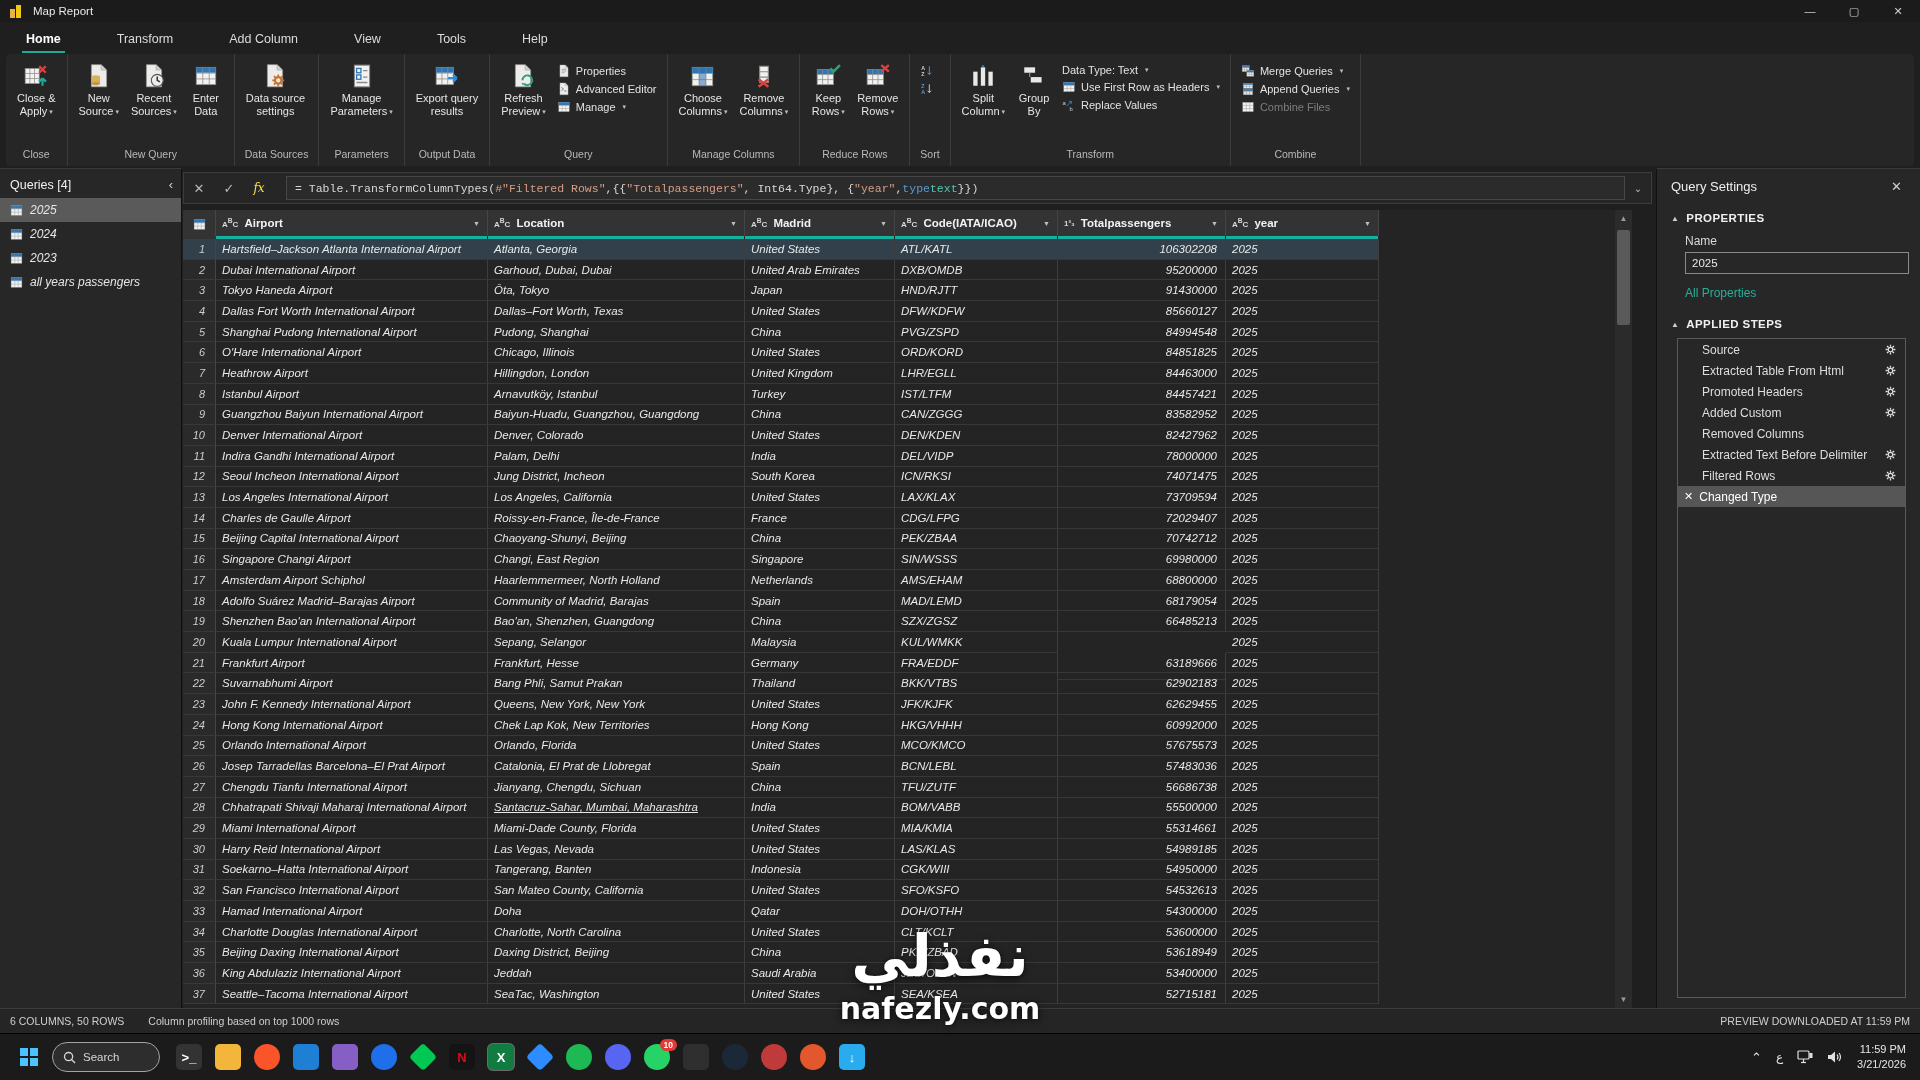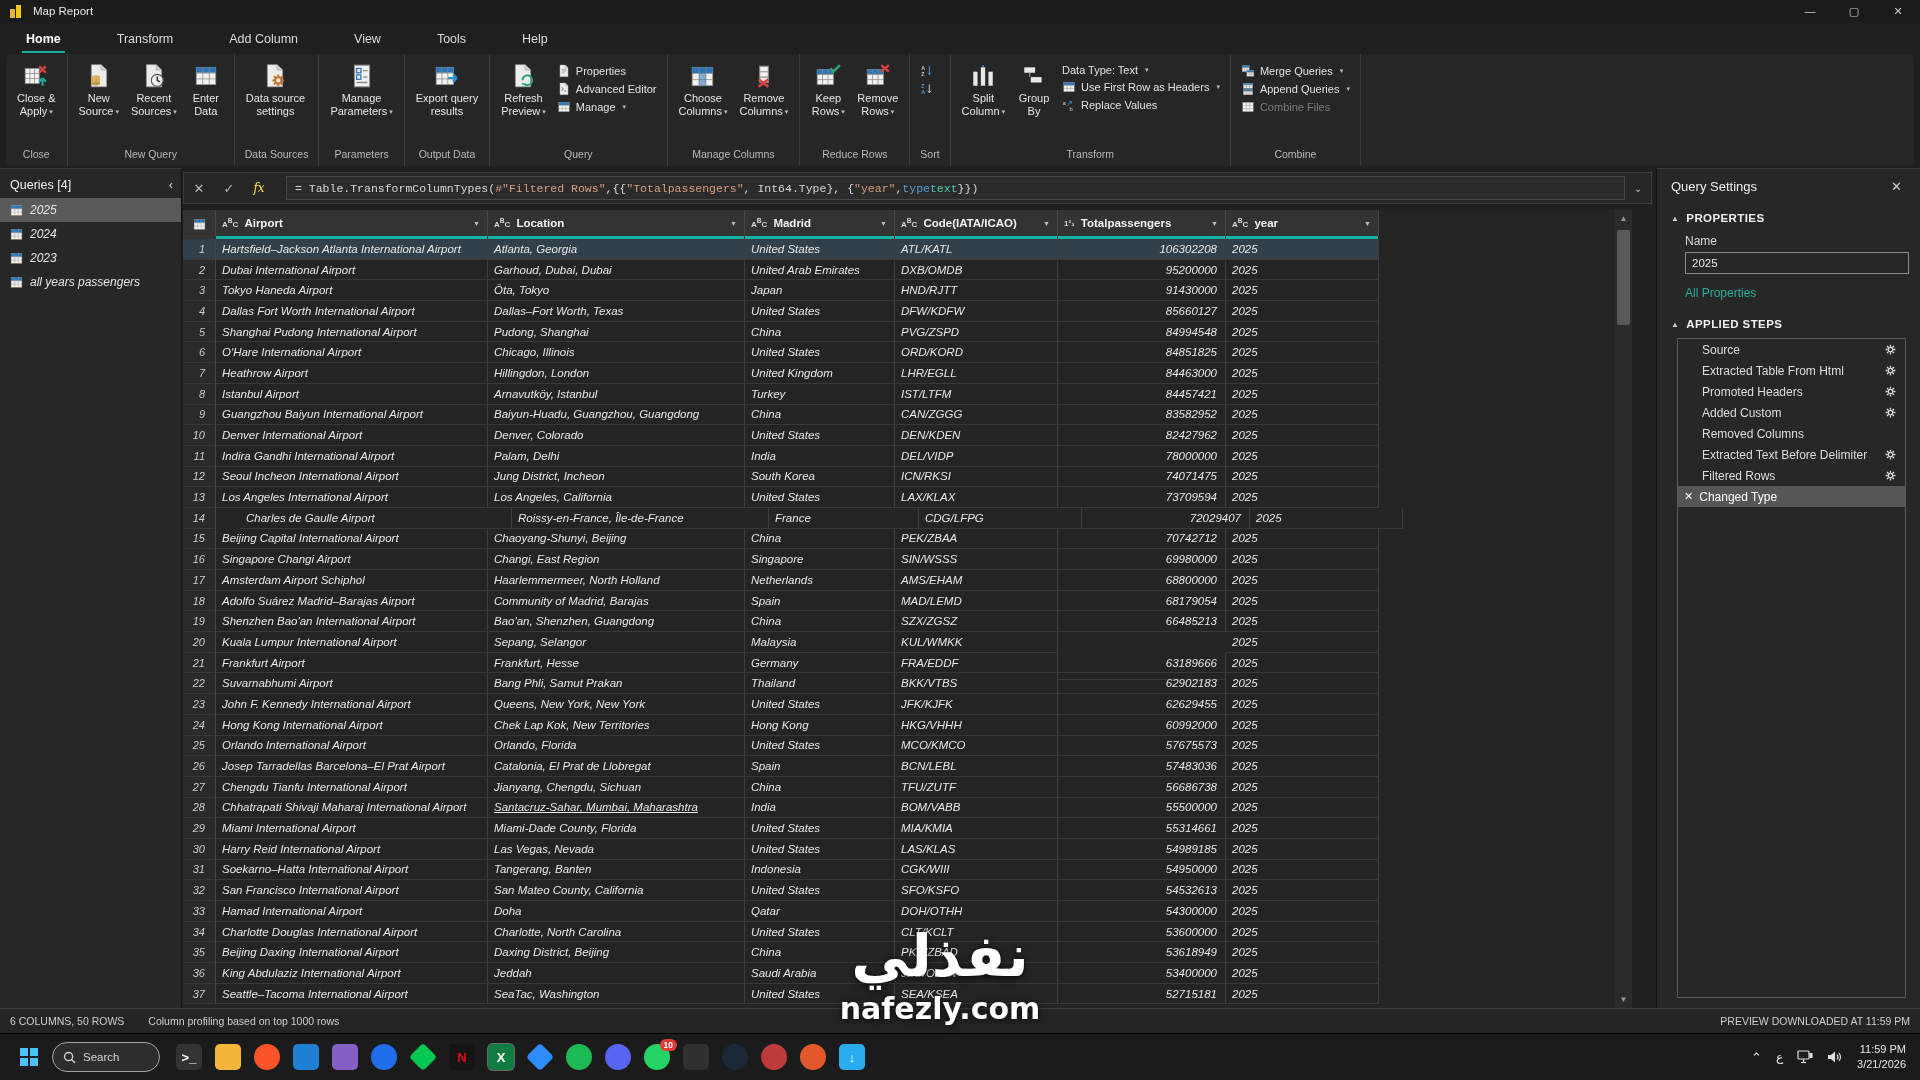--- a/index.html
+++ b/index.html
@@ -735,21 +735,21 @@
           <div class="rownum" style="width: 33px;">13</div>
           <div class="tcell" style="width: 272px;">Los Angeles International Airport</div>
           <div class="tcell" style="width: 257px;">Los Angeles, California</div>
           <div class="tcell" style="width: 150px;">United States</div>
           <div class="tcell" style="width: 163px;">LAX/KLAX</div>
           <div class="tcell num" style="width: 168px;">73709594</div>
           <div class="tcell" style="width: 153px;">2025</div>
         </div>
         <div class="trow">
           <div class="rownum" style="width: 33px;">14</div>
-          <div class="tcell" style="width: 272px; margin-left: 24px;">Charles de Gaulle Airport</div>
+          <div class="tcell" style="width: 272px;">Charles de Gaulle Airport</div>
           <div class="tcell" style="width: 257px;">Roissy-en-France, Île-de-France</div>
           <div class="tcell" style="width: 150px;">France</div>
           <div class="tcell" style="width: 163px;">CDG/LFPG</div>
           <div class="tcell num" style="width: 168px;">72029407</div>
           <div class="tcell" style="width: 153px;">2025</div>
         </div>
         <div class="trow">
           <div class="rownum" style="width: 33px;">15</div>
           <div class="tcell" style="width: 272px;">Beijing Capital International Airport</div>
           <div class="tcell" style="width: 257px;">Chaoyang-Shunyi, Beijing</div>

